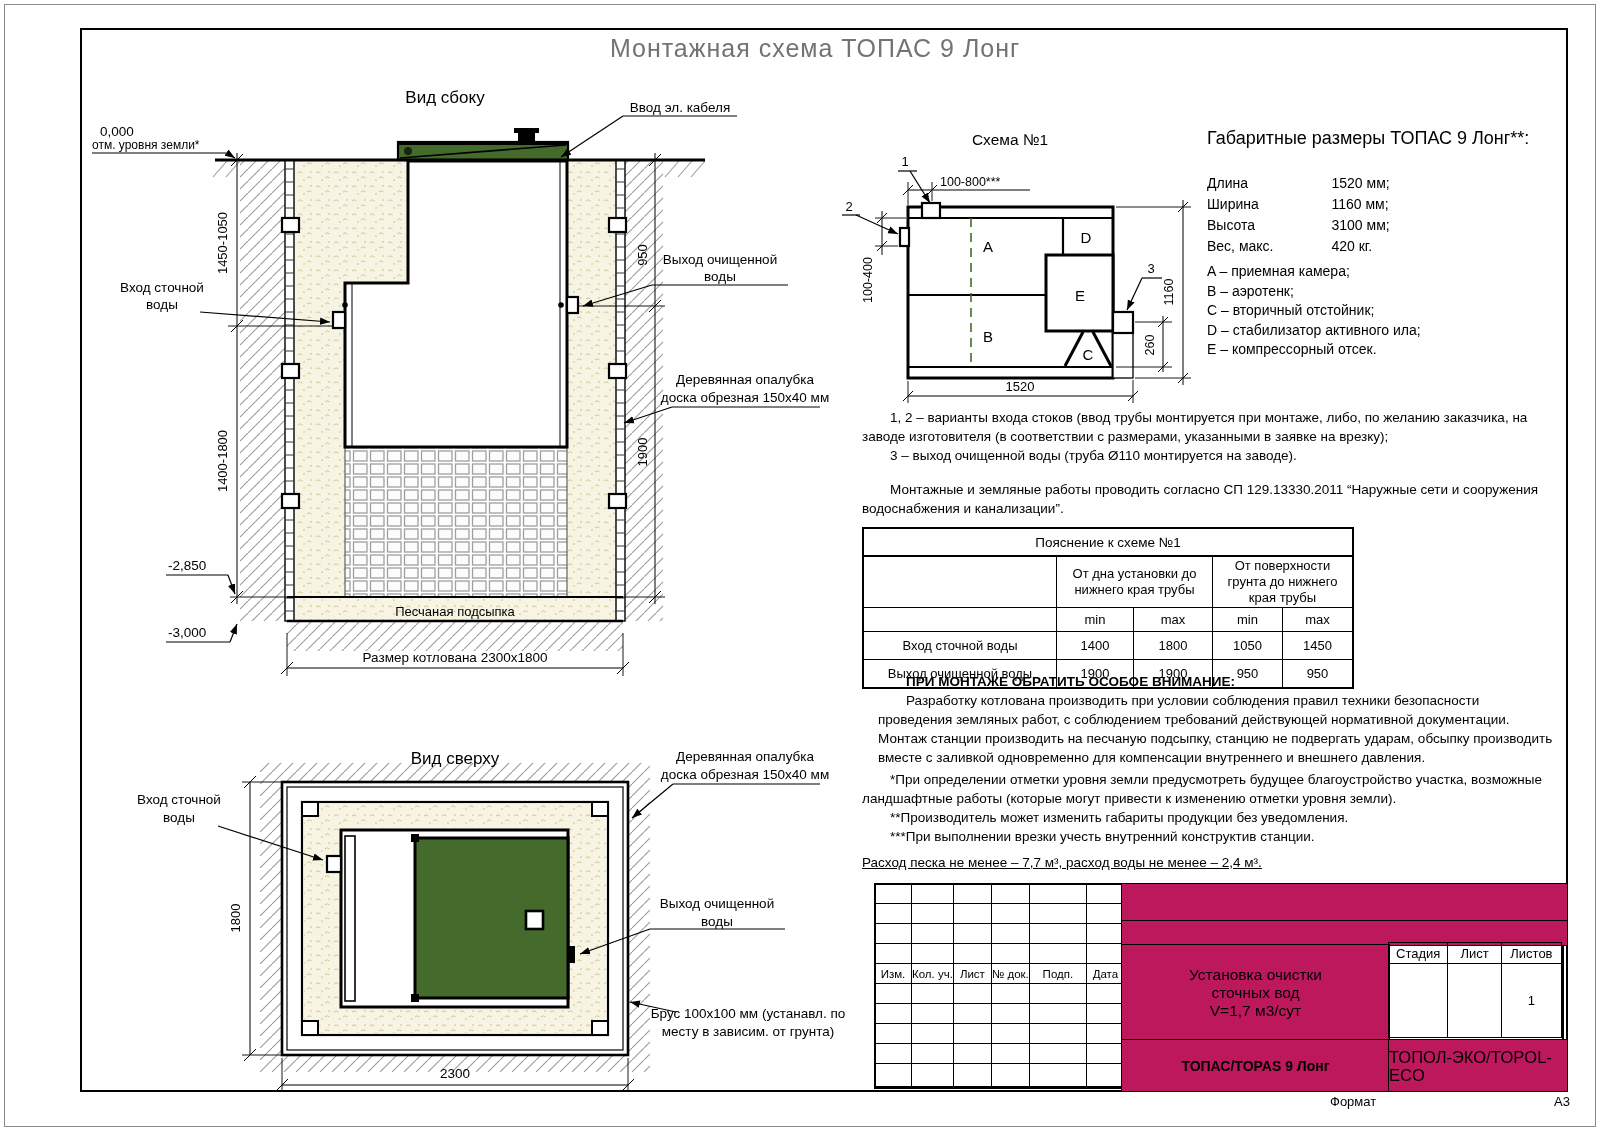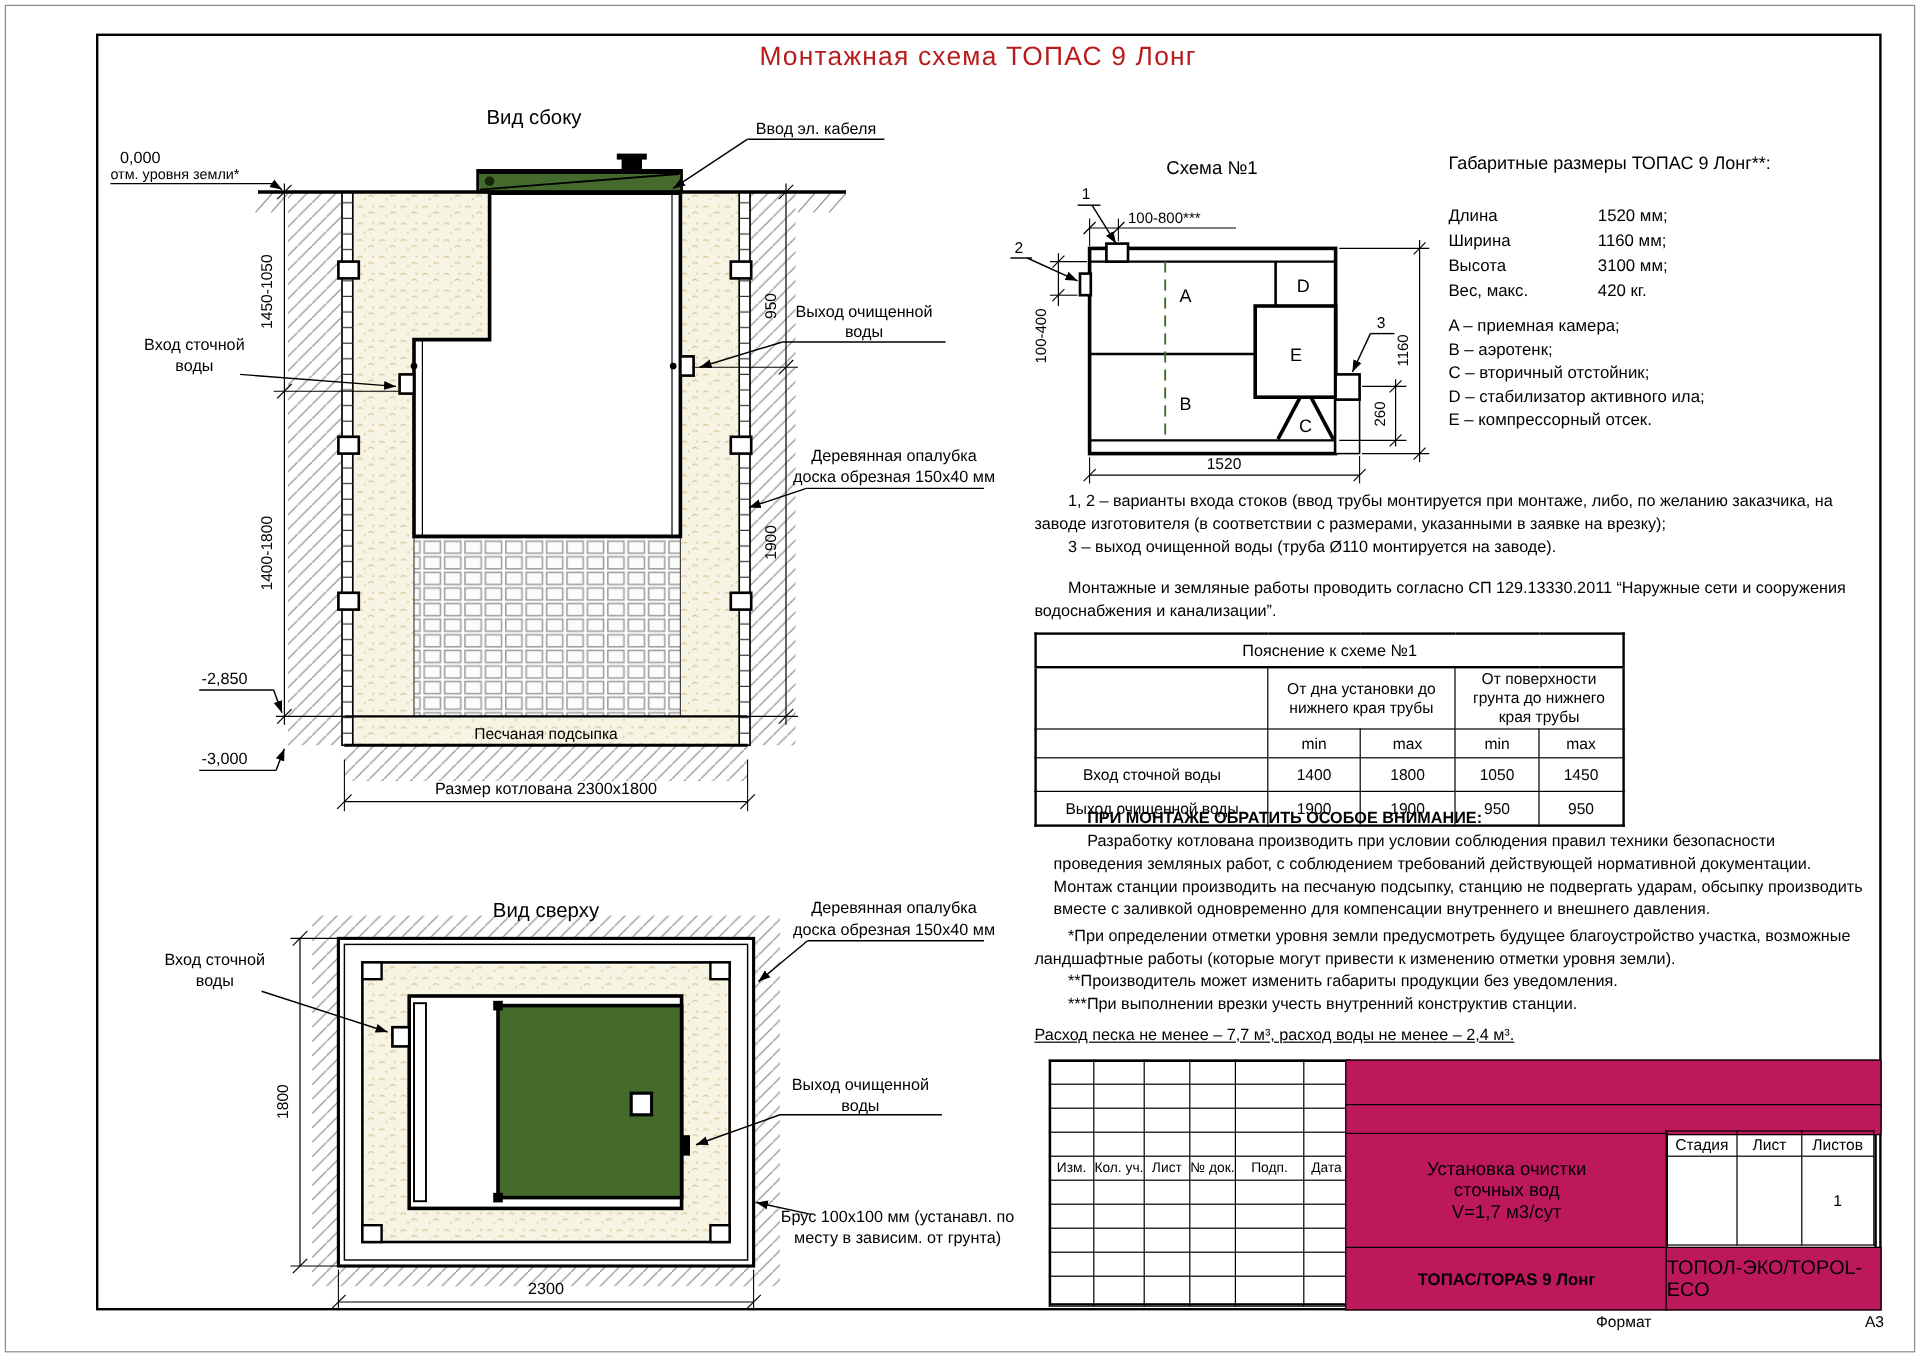--- a/index.html
+++ b/index.html
@@ -1,24 +1,24 @@
 <!DOCTYPE html>
 <html><head>
 <meta charset="utf-8">
 <style>
   html,body{margin:0;padding:0;background:#fff;}
   #page{position:relative;width:1600px;height:1131px;background:#fff;
         font-family:"Liberation Sans",sans-serif;color:#000;overflow:hidden;}
   #outer-border{position:absolute;left:4px;top:4px;width:1590px;height:1121px;border:1px solid #8a8a8a;}
   #frame{position:absolute;left:80px;top:28px;width:1484px;height:1060px;border:2.5px solid #000;}
   .abs{position:absolute;}
-  #main-title{left:400px;top:34px;width:830px;text-align:center;font-size:22px;letter-spacing:1px;color:#b91c1c;}
+  #main-title{left:400px;top:34px;width:830px;text-align:center;font-size:25px;letter-spacing:1px;color:#737373;}
   
   .specs{left:1207px;top:128px;width:350px;font-size:14px;}
-  .specs h3{margin:0 0 26px 0;font-size:15px;font-weight:normal;}
+  .specs h3{margin:0 0 26px 0;font-size:18px;font-weight:normal;}
   .specs table{border-collapse:collapse;}
   .specs td{padding:0 0 5px 0;font-size:14px;}
   .specs td.v{padding-left:58px;}
   .legend{left:1207px;top:262px;width:360px;font-size:14px;line-height:19.5px;}
   .para{width:694px;font-size:13.5px;line-height:19px;text-align:left;}
   .para p{margin:0;text-indent:28px;}
   #notes-block{left:862px;top:408px;}
   #sp-block{left:862px;top:480px;}
   
   #exp-table{left:862px;top:527px;border-collapse:collapse;table-layout:fixed;padding-left:24px;}

